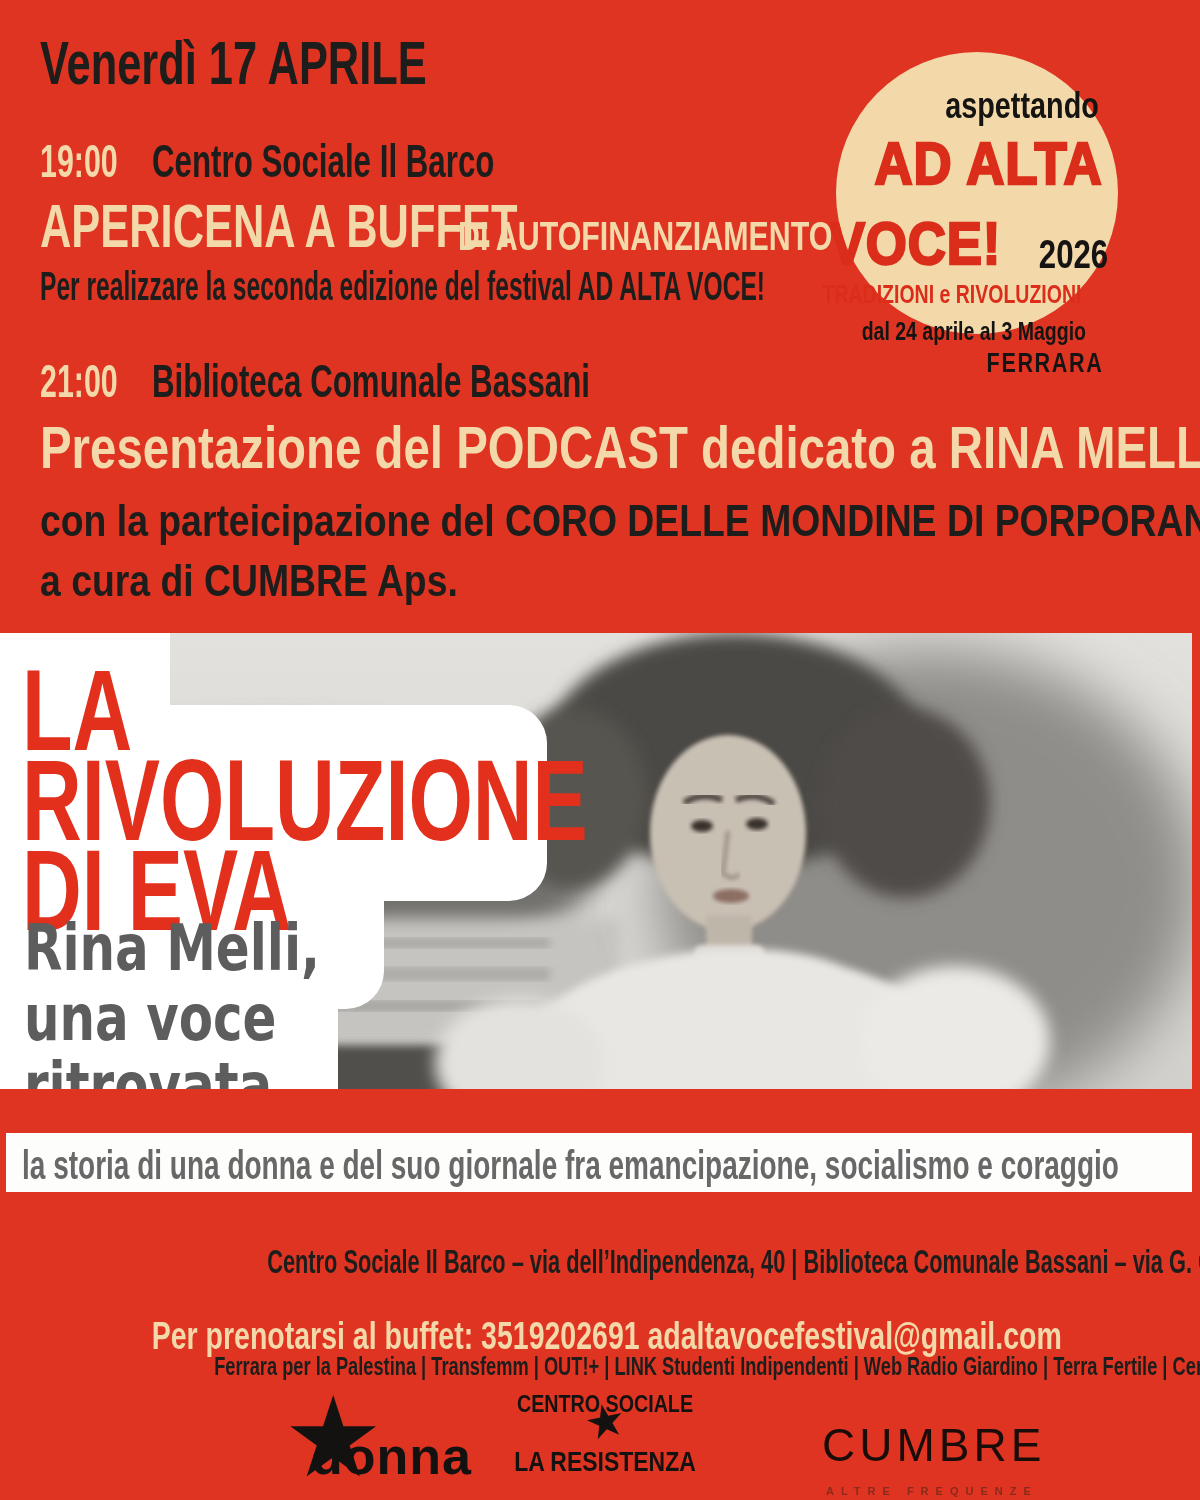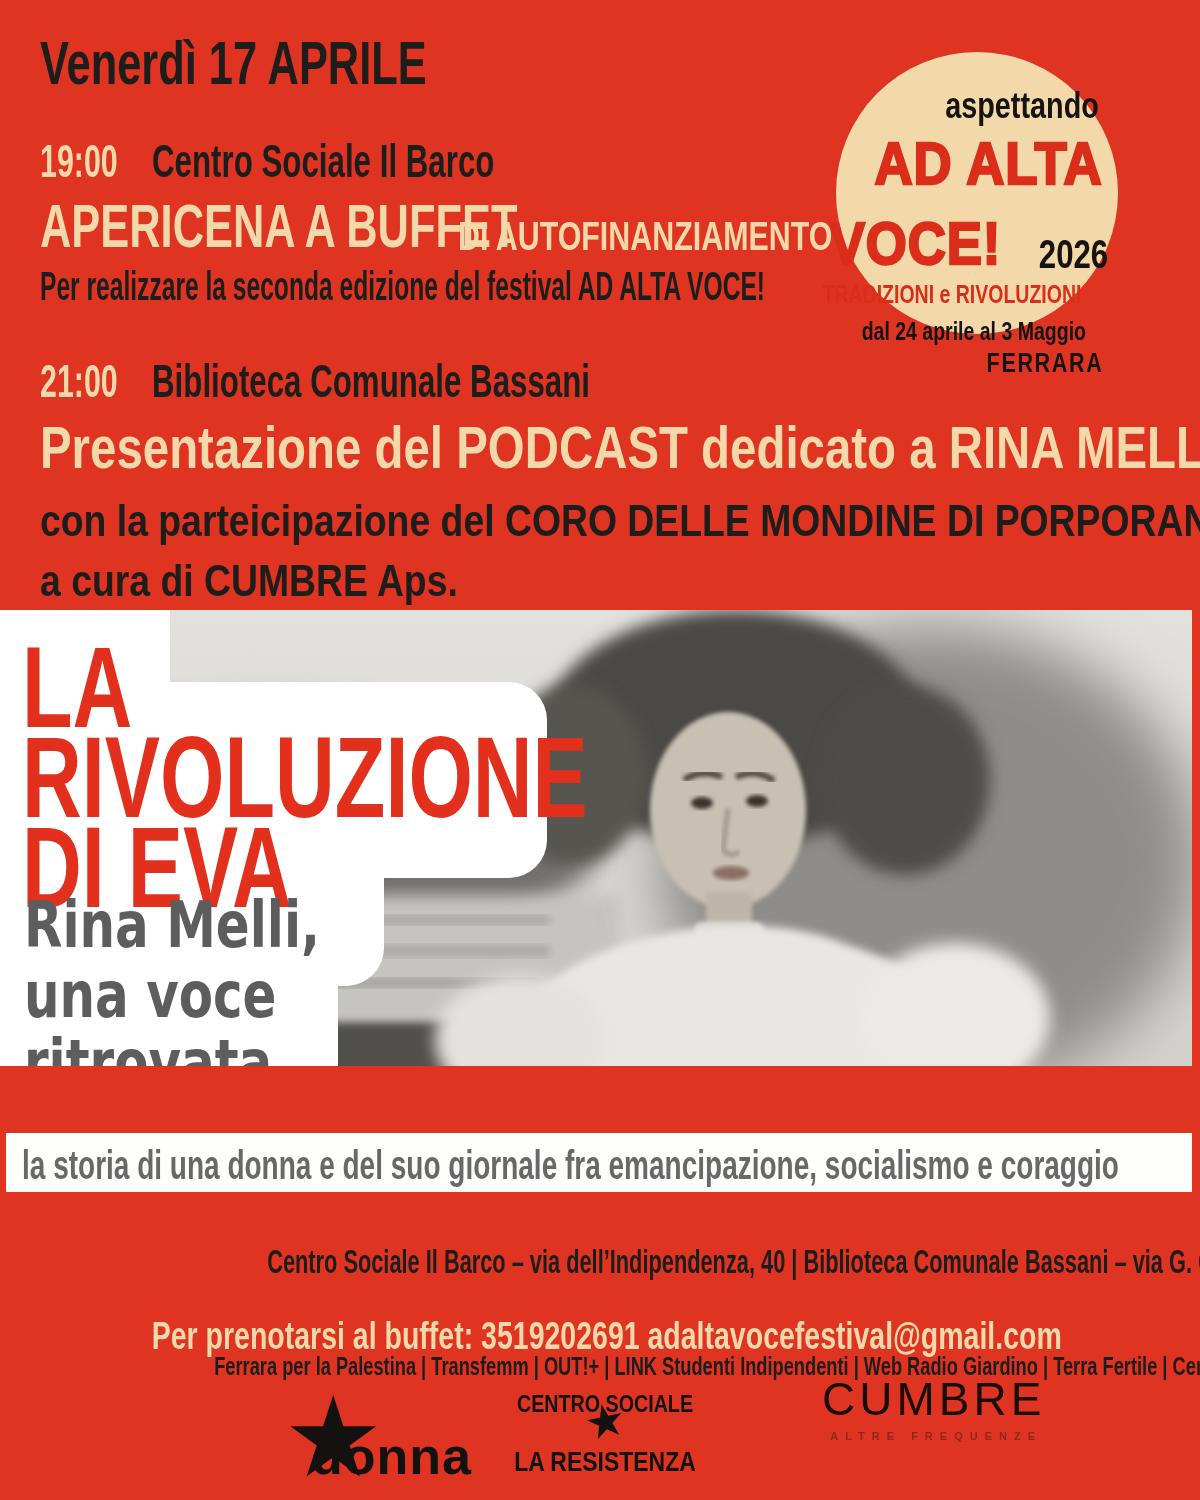--- a/index.html
+++ b/index.html
@@ -32,35 +32,35 @@
   .badge .b-big{font-size:60px;color:#da2d1a;letter-spacing:1px;margin-top:10px;
      -webkit-text-stroke:2.5px #da2d1a;transform:scaleX(.88);}
   .badge .b-row{margin-top:20px;display:flex;align-items:flex-end;gap:16px;}
   .badge .b-voce{font-size:60px;color:#da2d1a;letter-spacing:1px;-webkit-text-stroke:2.5px #da2d1a;transform:scaleX(.88);}
   .badge .b-year{font-size:40px;color:#151412;transform:scaleX(.78);}
   .badge .b-trad{font-size:25px;color:#da2d1a;margin-top:8px;transform:scaleX(.78);}
   .badge .b-dates{font-size:25px;color:#151412;margin-top:12px;transform:scaleX(.78);}
   .badge .b-city{font-size:27px;color:#151412;margin-top:6px;letter-spacing:2px;transform:scaleX(.8);}
 
   
-  .photo-region{position:absolute;left:0;top:610px;width:1192px;height:456px;background:#dedcd8;overflow:hidden;}
+  .photo-region{position:absolute;left:0;top:633px;width:1192px;height:456px;background:#dedcd8;overflow:hidden;}
   .wbox{position:absolute;background:#fff;}
   .strip{position:absolute;left:6px;top:1133px;width:1186px;height:59px;background:#fdfdfc;}
   .strip-redline{position:absolute;left:0;top:1133px;width:6px;height:59px;background:var(--red);}
 
   .logo-arci{position:absolute;left:283px;top:1396px;width:170px;height:100px;}
   .logo-arci .star{position:absolute;left:0;top:-14px;font-size:112px;color:#141210;line-height:1;}
   .logo-arci .word{position:absolute;left:28px;top:30px;font-size:52px;font-weight:bold;color:#141210;letter-spacing:1px;}
   .logo-res{position:absolute;left:500px;top:1390px;width:210px;height:100px;}
   .logo-res .l1{position:absolute;left:50%;top:0;transform:translateX(-50%) scaleX(.82);font-size:24px;font-weight:bold;color:#141210;white-space:nowrap;transform-origin:center top;}
   .logo-res .star{position:absolute;left:50%;top:8px;transform:translateX(-50%) rotate(-12deg);font-size:46px;color:#141210;line-height:1;}
   .logo-res .l2{position:absolute;left:50%;top:56px;transform:translateX(-50%) scaleX(.82);font-size:28px;font-weight:bold;color:#141210;white-space:nowrap;transform-origin:center top;}
-  .logo-cumbre{position:absolute;left:822px;top:1372px;width:220px;text-align:right;}
+  .logo-cumbre{position:absolute;left:822px;top:1418px;width:220px;}
   .logo-cumbre .word{font-size:46px;font-weight:400;letter-spacing:4px;color:#1a0c08;font-family:"Liberation Sans",sans-serif;}
-  .logo-cumbre .sub{font-size:11px;letter-spacing:7px;color:#8a2a1a;margin-top:4px;padding-left:4px;font-weight:bold;}
+  .logo-cumbre .sub{font-size:11px;letter-spacing:7px;color:#8a2a1a;margin-top:13px;padding-left:4px;font-weight:bold;}
 </style>
 </head>
 <body>
 
 <div class="poster">
 
   <div class="t" style="left:40px;top:32px;font-size:62px;transform:scaleX(.7);">Venerdì 17 APRILE</div>
 
   <div class="t cream" style="left:40px;top:138px;font-size:46px;transform:scaleX(.66);">19:00</div>
   <div class="t" style="left:152px;top:138px;font-size:46px;transform:scaleX(.68);">Centro Sociale Il Barco</div>

